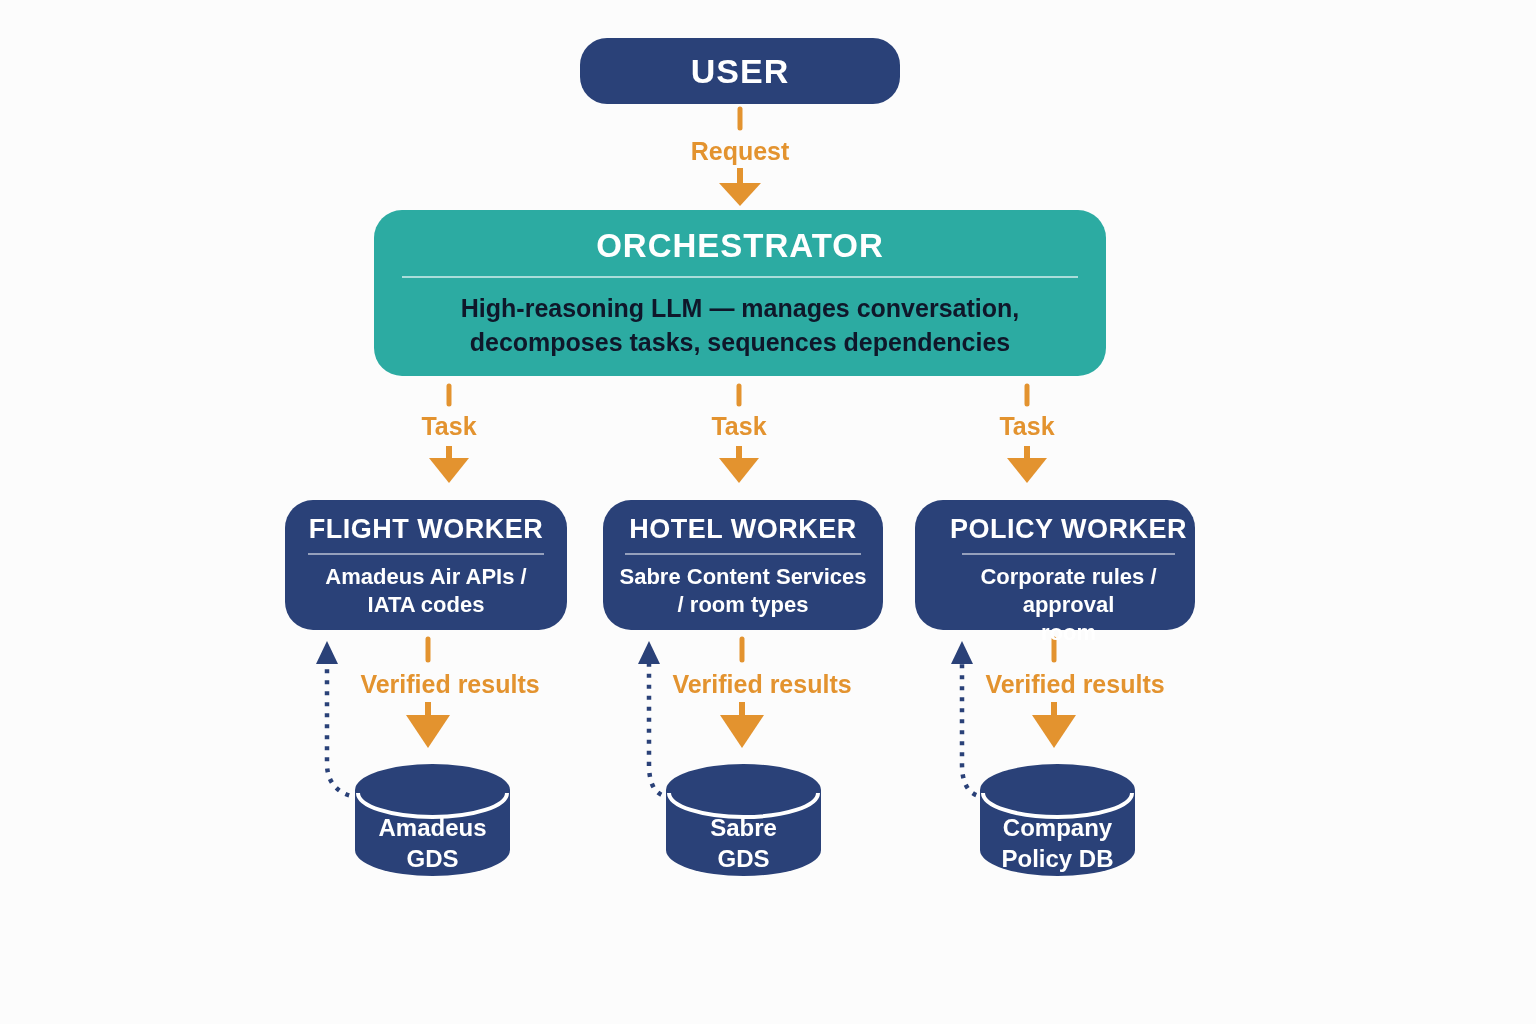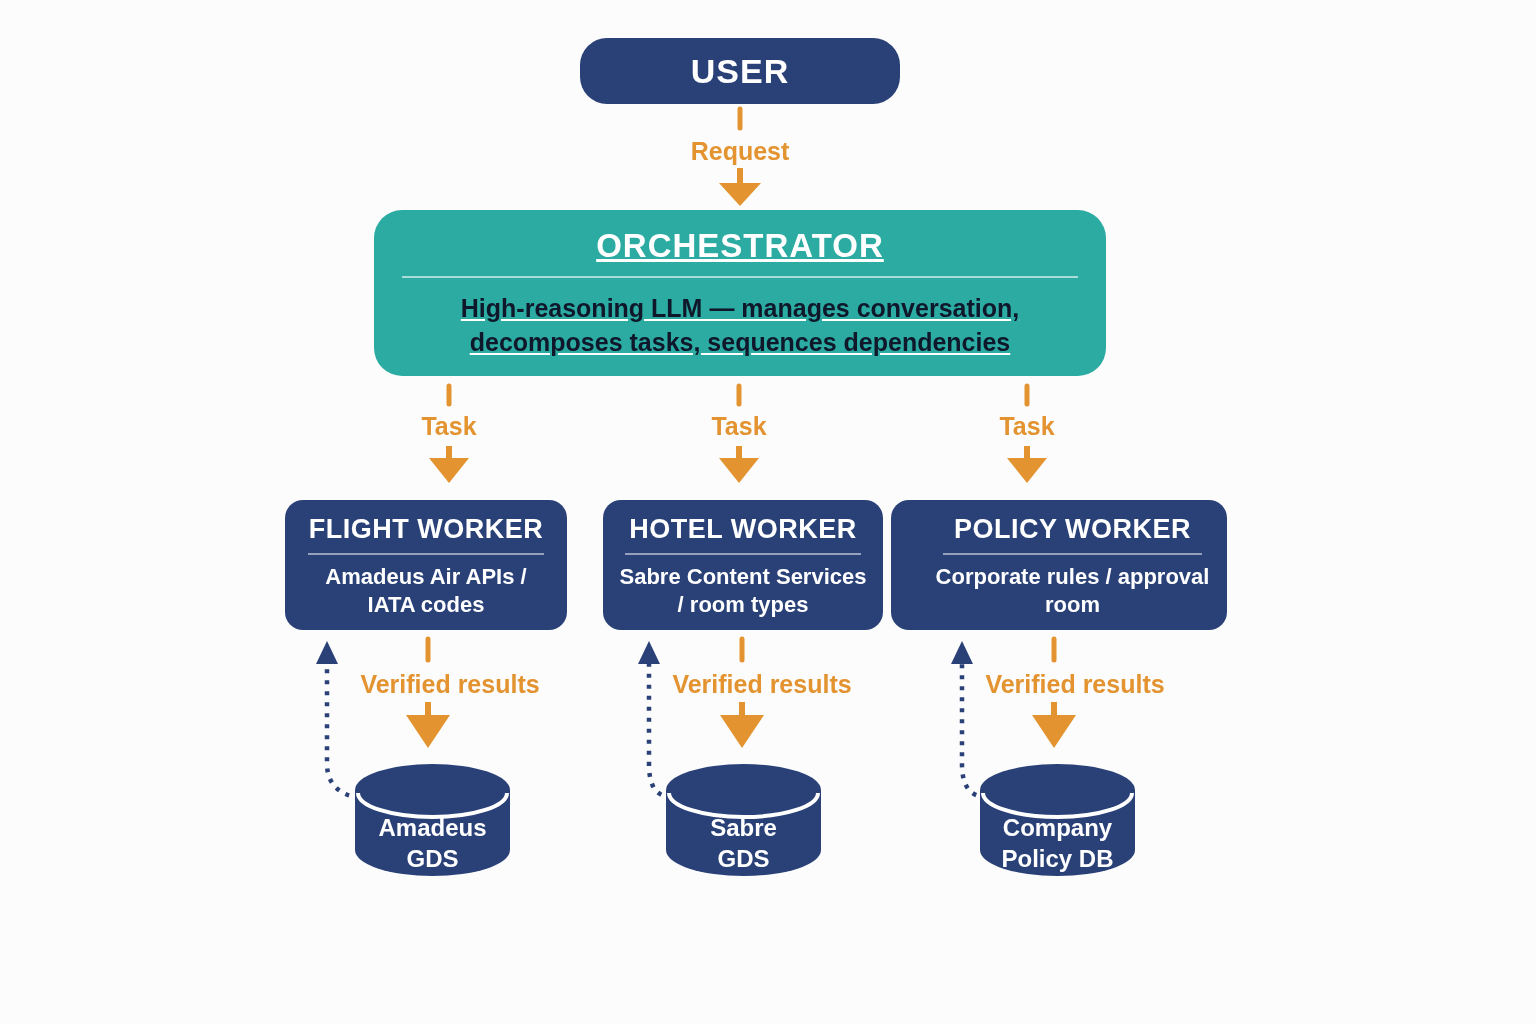--- a/index.html
+++ b/index.html
@@ -27,32 +27,31 @@
   .user-box{
     left:580px;top:38px;width:320px;height:66px;
     border-radius:27px;
     display:flex;align-items:center;justify-content:center;
     font-size:34px;font-weight:bold;letter-spacing:1px;
   }
   .orch-box{
     left:374px;top:210px;width:732px;height:166px;
     background:var(--teal);border-radius:28px;
     padding-top:17px;
-    text-decoration:underline;
   }
   .orch-title{font-size:33px;font-weight:bold;letter-spacing:1px;color:#fff;}
   .orch-divider{width:676px;height:2px;background:rgba(255,255,255,0.6);margin:11px auto 0;}
   .orch-sub{margin-top:13px;font-size:25px;font-weight:bold;line-height:34px;color:#0f172a;}
 
   .worker-box{
-    top:500px;height:130px;border-radius:18px;padding-top:14px;
+    top:500px;height:130px;border-radius:28px;padding-top:14px;
   }
   .worker-flight{left:285px;width:282px;}
   .worker-hotel{left:603px;width:280px;}
-  .worker-policy{left:891px;width:336px;padding-left:27px;}
+  .worker-policy{left:915px;width:280px;padding-left:27px;}
   .worker-title{font-size:27px;font-weight:bold;letter-spacing:.5px;color:#fff;}
   .worker-divider{width:84%;height:2px;background:rgba(255,255,255,0.5);margin:8px auto 0;}
   .worker-sub{margin-top:8px;font-size:22px;font-weight:bold;line-height:28px;color:#fff;}
 
   .flow-label{
     position:absolute;width:300px;text-align:center;
     color:var(--orange);font-size:25px;font-weight:bold;
   }
   .lbl-request{left:590px;top:137px;}
   .lbl-task-1{left:299px;top:412px;}

